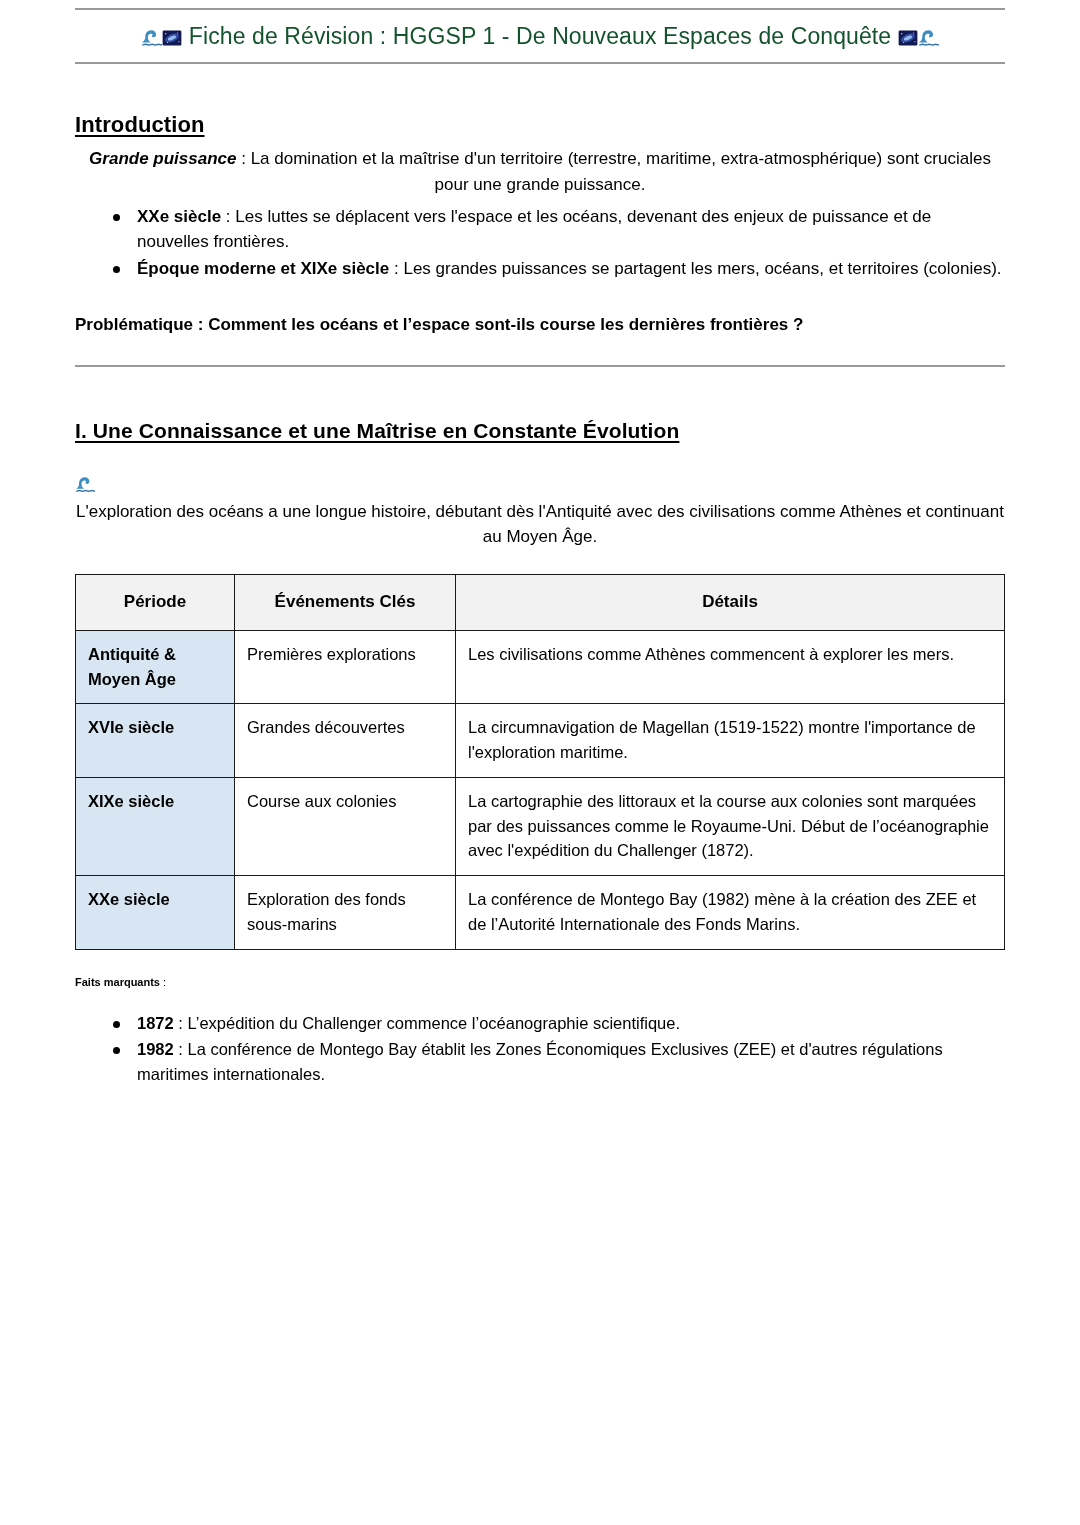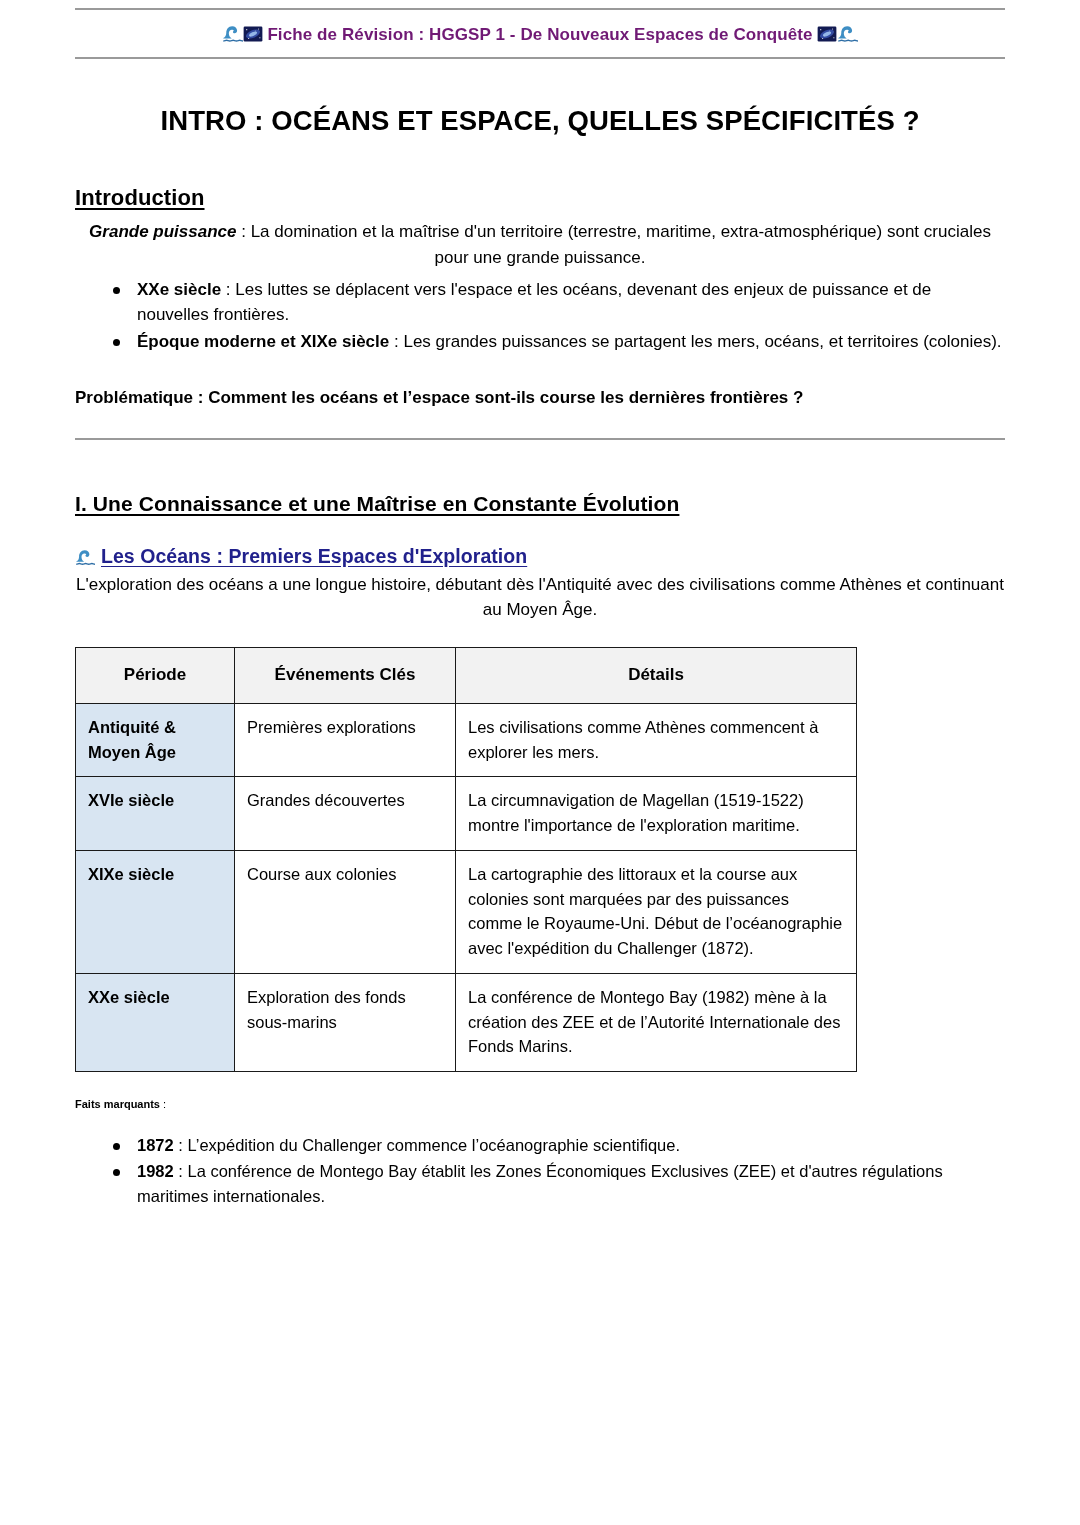--- a/index.html
+++ b/index.html
@@ -26,24 +26,24 @@
 
   
   .doc-header {
     border-top: 2px solid #9a9a9a;
     border-bottom: 2px solid #9a9a9a;
     padding: 13px 0 12px 0;
     margin-top: 8px;
     text-align: center;
   }
   .doc-header-title {
-    font-size: 17px;
-    font-weight: bold;
+    font-size: 23px;
+    font-weight: normal;
     letter-spacing: 0.1px;
-    color: #701a75;
+    color: #14532d;
     display: inline-block;
     white-space: nowrap;
   }
 
   
   .ico {
     display: inline-block;
     vertical-align: -4px;
     line-height: 0;
   }
@@ -126,21 +126,21 @@
   hr.rule {
     border: none;
     border-top: 2px solid #9a9a9a;
     margin: 27px 0 0 0;
     height: 0;
   }
 
   
   table.periodes {
     border-collapse: collapse;
-    width: 782px;
+    width: 930px;
     margin-top: 24px;
     table-layout: fixed;
   }
   table.periodes th,
   table.periodes td {
     border: 1.6px solid #1a1a1a;
     padding: 11px 12px 12px 12px;
     font-size: 16.5px;
     line-height: 1.5;
     vertical-align: top;
@@ -209,41 +209,40 @@
         </svg>
       </span><span class="ico">
         <svg width="21" height="21" viewBox="0 0 32 32" aria-hidden="true">
           <path d="M2 23c3-1 4.5-4 4.5-8 0-5 3-10 9-10 4.5 0 7.5 3 7.5 6.5 0 2.5-1.7 4.3-3.6 4.3-1.6 0-2.7-1-2.7-2.2 0-1 .6-1.6 1.3-1.8-.5-1-1.7-1.6-3-1.6-2.7 0-4.6 2.3-4.6 5.6 0 3.7 1.8 6.4 4.4 7.8H2z" fill="#3e8ec4"></path>
           <path d="M2 27.5c2.2 0 3.3-1.2 5-1.2s2.8 1.2 5 1.2 3.3-1.2 5-1.2 2.8 1.2 5 1.2 3.3-1.2 5-1.2 2.8 1.2 5 1.2" fill="none" stroke="#2e6ea6" stroke-width="2.2"></path>
         </svg>
       </span>
     </span>
   </div>
 
-  <h1 class="doc-title">INTRO : OCÉANS ET ESPACE, QUELLES SPÉCIFICITÉS ?</h1>
 
   <h2 class="h-red">Introduction</h2>
 
   <p class="body"><span class="bolditalic">Grande puissance</span><span> : La domination et la maîtrise d'un territoire (terrestre, maritime, extra-atmosphérique) sont cruciales pour une grande puissance.</span></p>
 
   <ul class="bullets">
     <li><span class="bold">XXe siècle</span><span> : Les luttes se déplacent vers l'espace et les océans, devenant des enjeux de puissance et de nouvelles frontières.</span></li>
     <li><span class="bold">Époque moderne et XIXe siècle</span><span> : Les grandes puissances se partagent les mers, océans, et territoires (colonies).</span></li>
   </ul>
 
   <p class="problematique">Problématique : Comment les océans et l’espace sont-ils course les dernières frontières ?</p>
 
   <hr class="rule">
 
   <h2 class="h-red section">I. Une Connaissance et une Maîtrise en Constante Évolution</h2>
 
   <h3 class="h-blue"><span class="ico"><svg width="20" height="20" viewBox="0 0 32 32" aria-hidden="true">
         <path d="M2 23c3-1 4.5-4 4.5-8 0-5 3-10 9-10 4.5 0 7.5 3 7.5 6.5 0 2.5-1.7 4.3-3.6 4.3-1.6 0-2.7-1-2.7-2.2 0-1 .6-1.6 1.3-1.8-.5-1-1.7-1.6-3-1.6-2.7 0-4.6 2.3-4.6 5.6 0 3.7 1.8 6.4 4.4 7.8H2z" fill="#3e8ec4"></path>
         <path d="M2 27.5c2.2 0 3.3-1.2 5-1.2s2.8 1.2 5 1.2 3.3-1.2 5-1.2 2.8 1.2 5 1.2 3.3-1.2 5-1.2 2.8 1.2 5 1.2" fill="none" stroke="#2e6ea6" stroke-width="2.2"></path>
-      </svg></span><span>Les Océans : Premiers Espaces d'Exploration</span></h3>
+      </svg></span></h3>
 
   <p class="body">L'exploration des océans a une longue histoire, débutant dès l'Antiquité avec des civilisations comme Athènes et continuant au Moyen Âge.</p>
 
   <table class="periodes">
     <thead>
       <tr>
         <th class="col-periode">Période</th>
         <th class="col-evts">Événements Clés</th>
         <th class="col-det">Détails</th>
       </tr>

